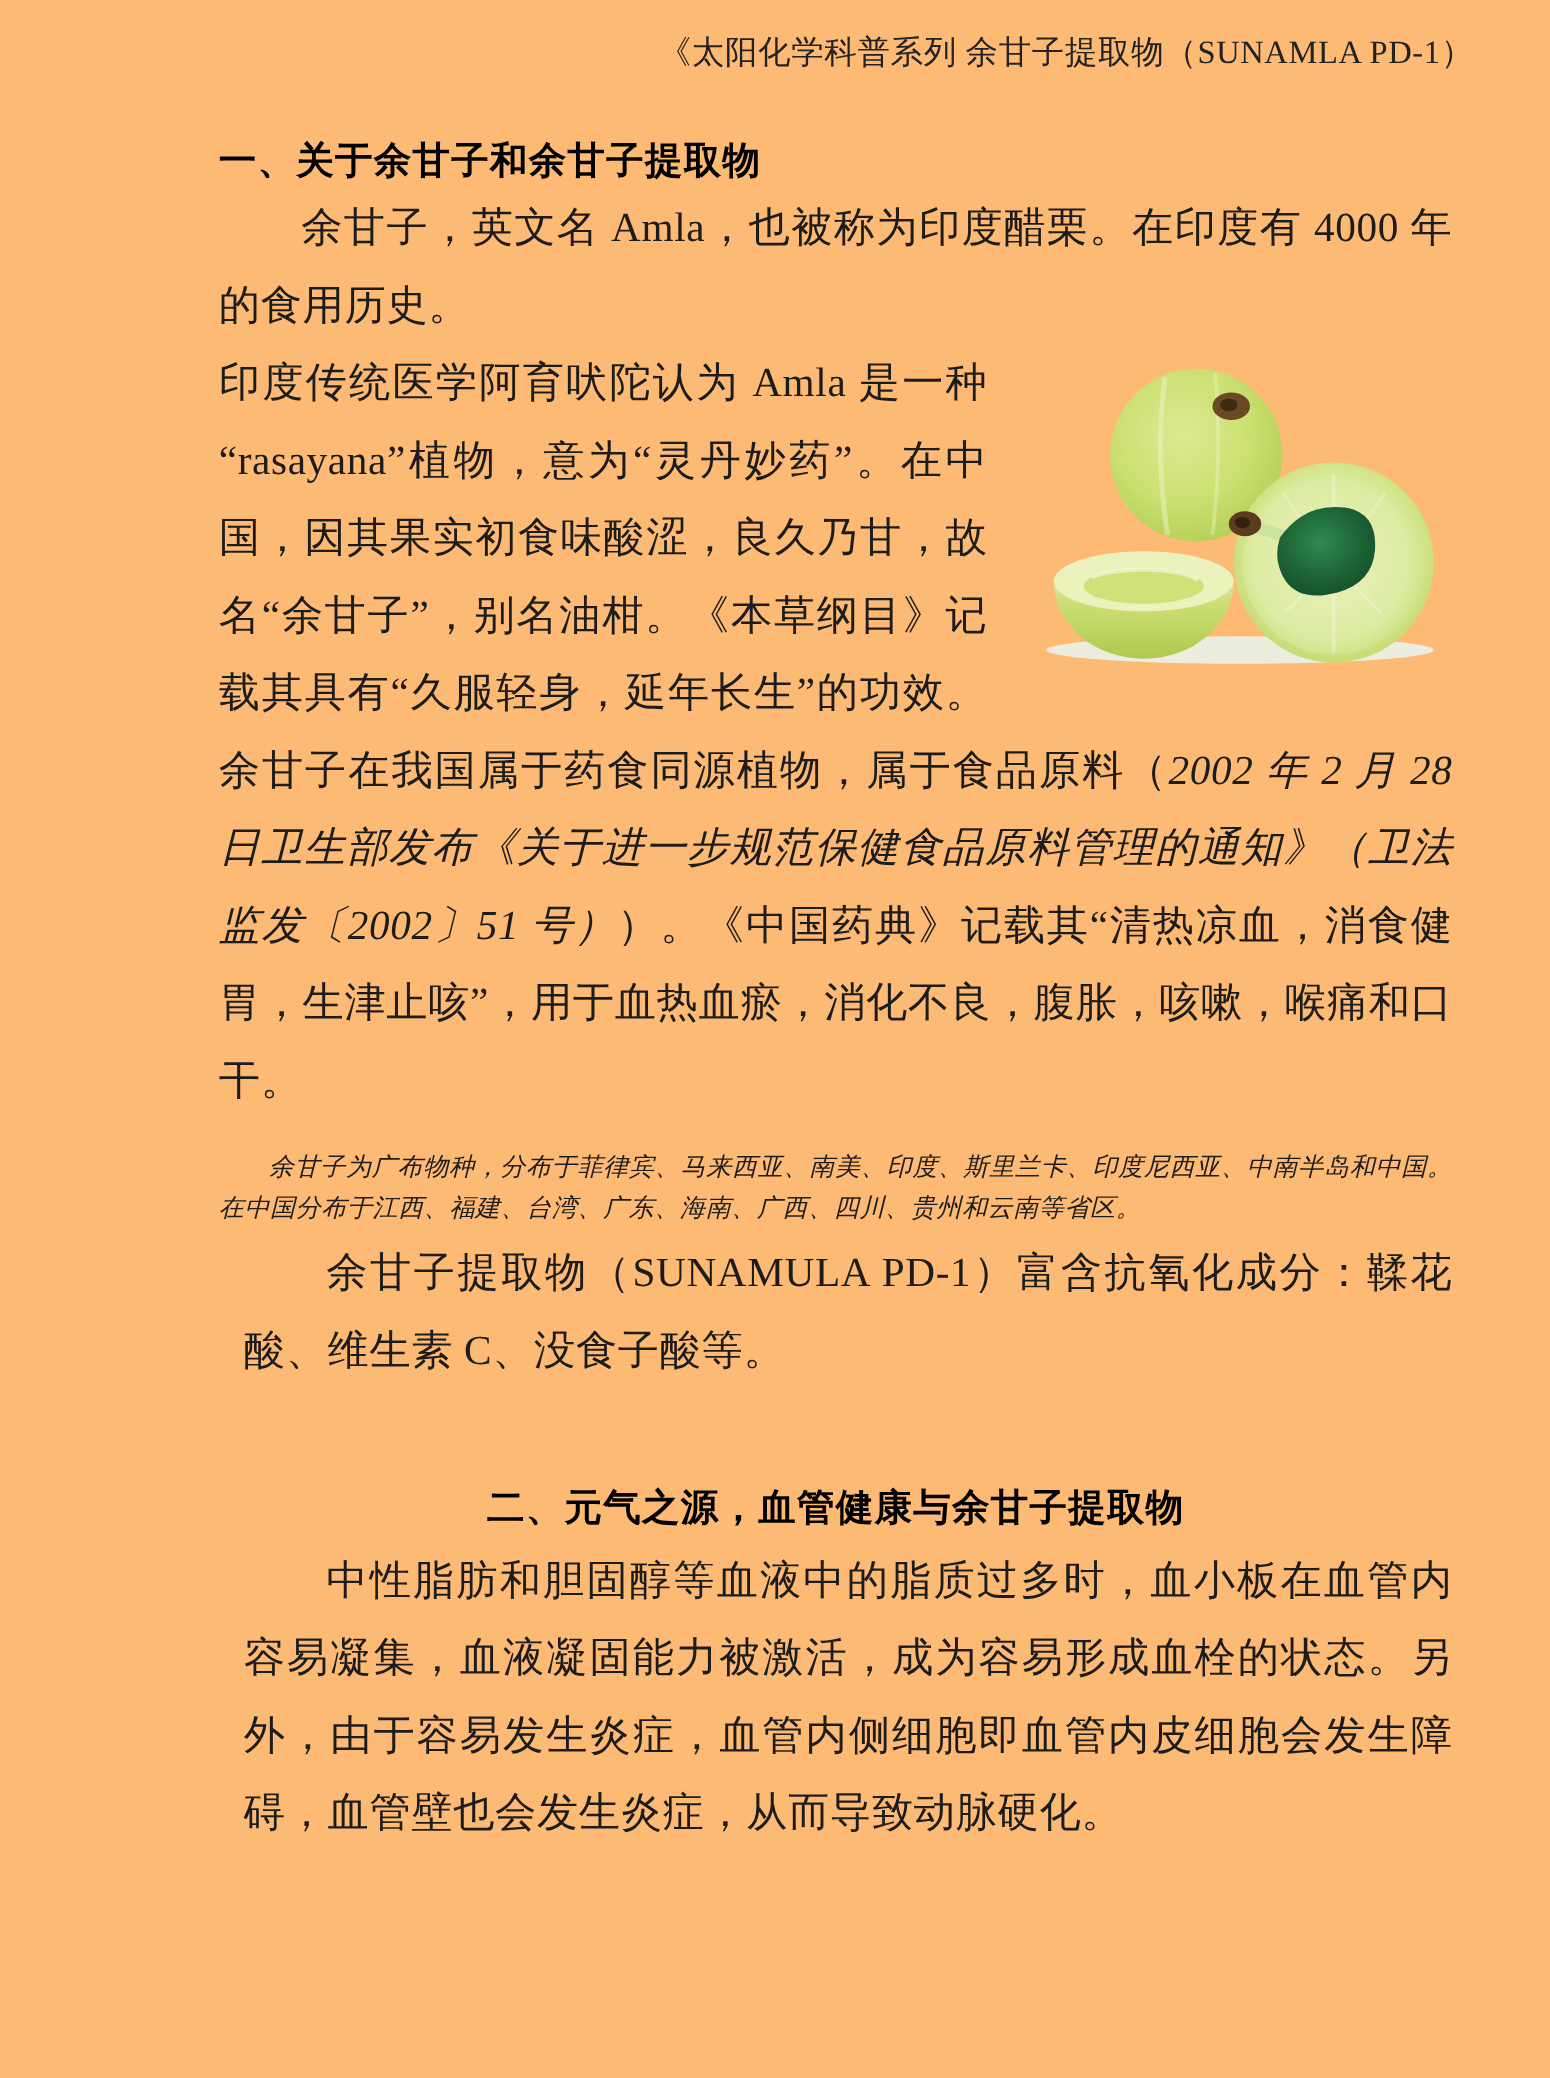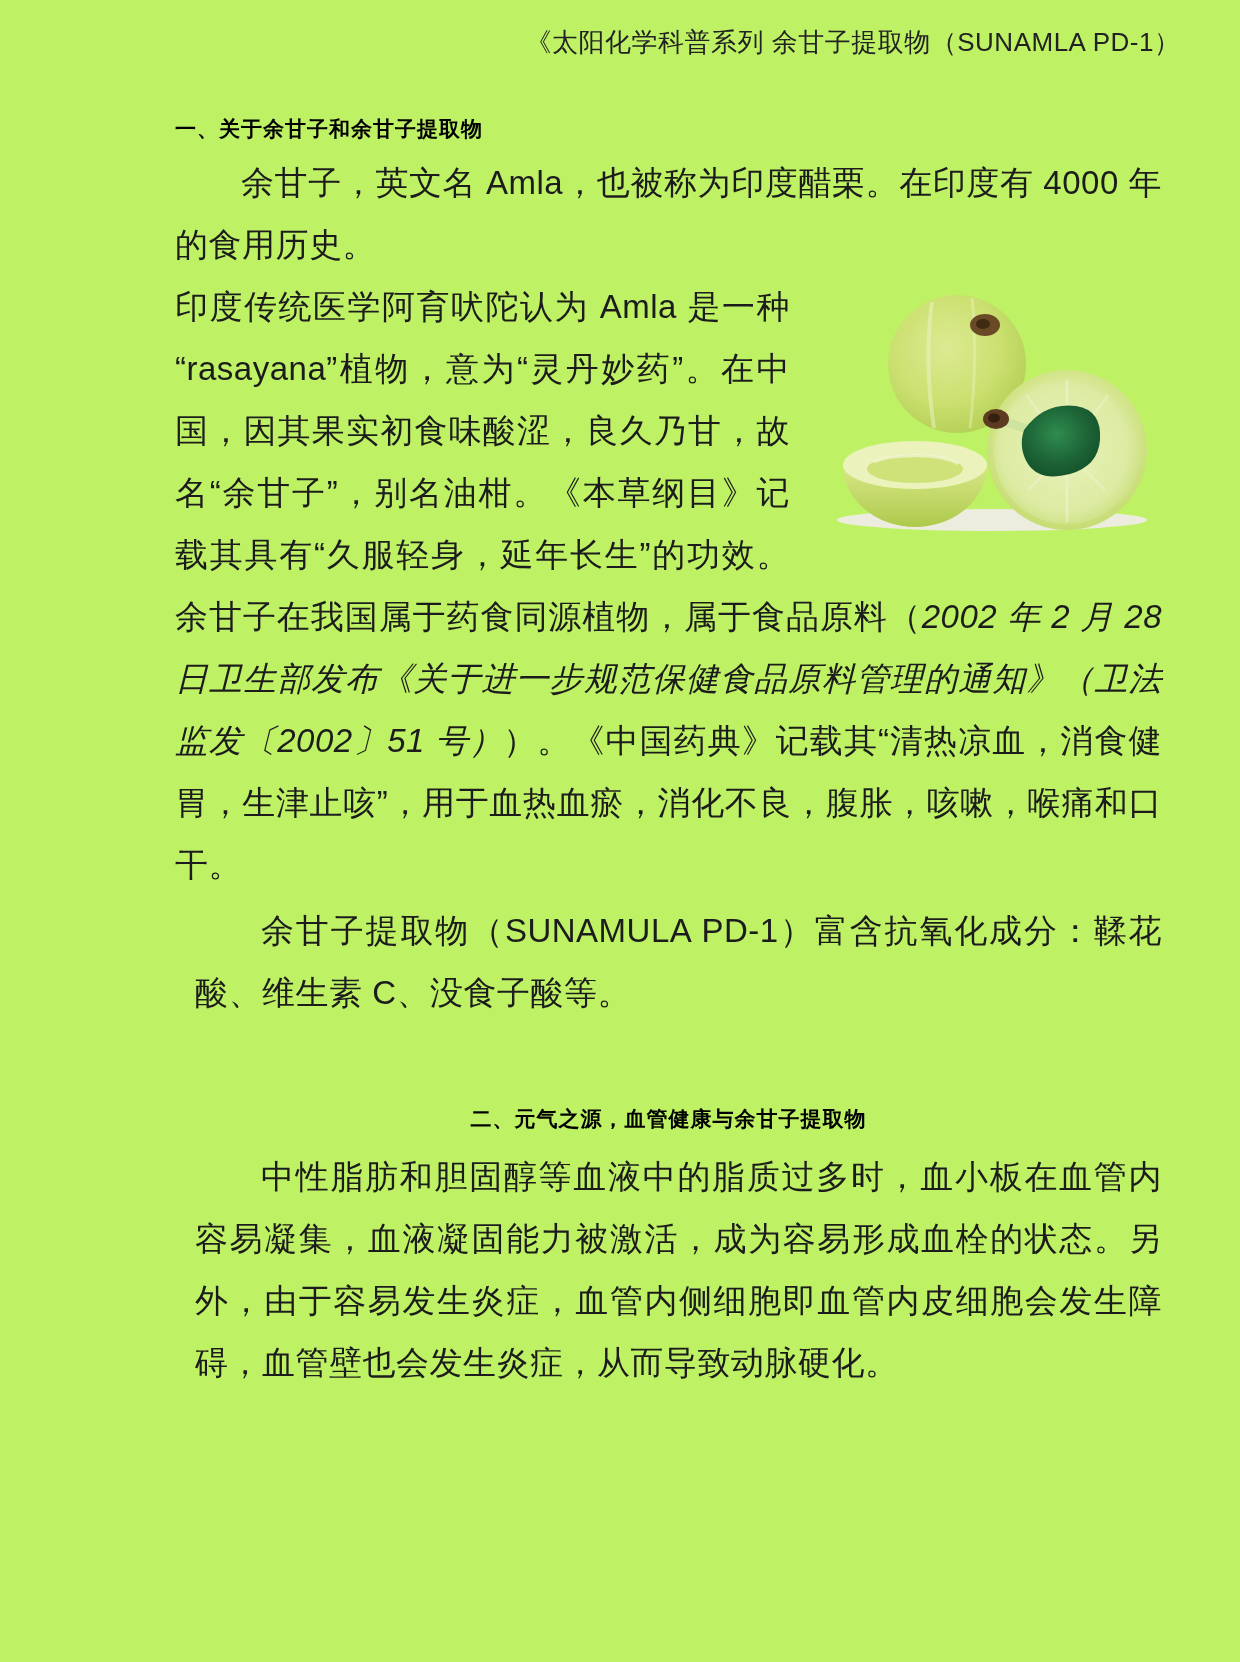--- a/index.html
+++ b/index.html
@@ -4,41 +4,41 @@
 <style>
   html, body {
     margin: 0;
     padding: 0;
     background: #ffffff;
   }
   .page {
     position: relative;
     width: 1240px;
     height: 1662px;
-    background: #bef264;
+    background: #fdba74;
     overflow: hidden;
-    font-family: Liberation Sans, sans-serif;
+    font-family: Liberation Serif, serif;
     color: #1c1c1c;
     box-sizing: border-box;
     padding: 22px 78px 0 175px;
   }
   
   .doc-header {
     width: 700px;
     margin-left: 328px;
     text-align: center;
     font-size: 26px;
     line-height: 40px;
     color: #222;
     letter-spacing: 0.5px;
   }
   .doc-header div { white-space: nowrap; }
   
   h2.sec-heading {
-    font-size: 21px;
+    font-size: 30px;
     line-height: 46px;
     font-weight: 700;
     color: #000;
     margin: 44px 0 0 0;
     letter-spacing: 1px;
   }
   h2.sec-heading.second { margin-top: 72px; text-align: center; }
   
   p.body {
     font-size: 33px;
@@ -135,20 +135,21 @@
         <path d="M212 150 q 20 -28 52 -24 q 26 4 24 34 q -2 26 -30 34 q -30 8 -42 -10 q -10 -16 -4 -34 z" fill="url(#gSeed)"></path>
 
         <path d="M31 185 A 72 62 0 0 0 175 185 A 72 24 0 0 1 31 185 Z" fill="url(#gBowl)"></path>
         <ellipse cx="103" cy="185" rx="72" ry="24" fill="#ecf2bc"></ellipse>
         <ellipse cx="103" cy="189" rx="48" ry="14" fill="#cfe27a"></ellipse>
         <path d="M62 182 a 46 12 0 0 1 84 2" stroke="#f4f7da" stroke-width="3" fill="none" opacity="0.7"></path>
       </svg>
     </span><span>印度传统医学阿育吠陀认为 Amla 是一种“rasayana”植物，意为“灵丹妙药”。在中国，因其果实初食味酸涩，良久乃甘，故名“余甘子”，别名油柑。《本草纲目》记载其具有“久服轻身，延年长生”的功效。余甘子在我国属于药食同源植物，属于食品原料（</span><span class="cite-italic">2002 年 2 月 28 日卫生部发布《关于进一步规范保健食品原料管理的通知》（卫法监发〔2002〕51 号）</span><span>）。《中国药典》记载其“清热凉血，消食健胃，生津止咳”，用于血热血瘀，消化不良，腹胀，咳嗽，喉痛和口干。</span>
   </p>
 
+  <p class="note">余甘子为广布物种，分布于菲律宾、马来西亚、南美、印度、斯里兰卡、印度尼西亚、中南半岛和中国。在中国分布于江西、福建、台湾、广东、海南、广西、四川、贵州和云南等省区。</p>
 
 
   <p class="body indent mt4">余甘子提取物（SUNAMULA PD-1）富含抗氧化成分：鞣花酸、维生素 C、没食子酸等。</p>
 
   <h2 class="sec-heading second">二、元气之源，血管健康与余甘子提取物</h2>
 
 
   <p class="body indent mt4">中性脂肪和胆固醇等血液中的脂质过多时，血小板在血管内容易凝集，血液凝固能力被激活，成为容易形成血栓的状态。另外，由于容易发生炎症，血管内侧细胞即血管内皮细胞会发生障碍，血管壁也会发生炎症，从而导致动脉硬化。</p>
 
 </div>

